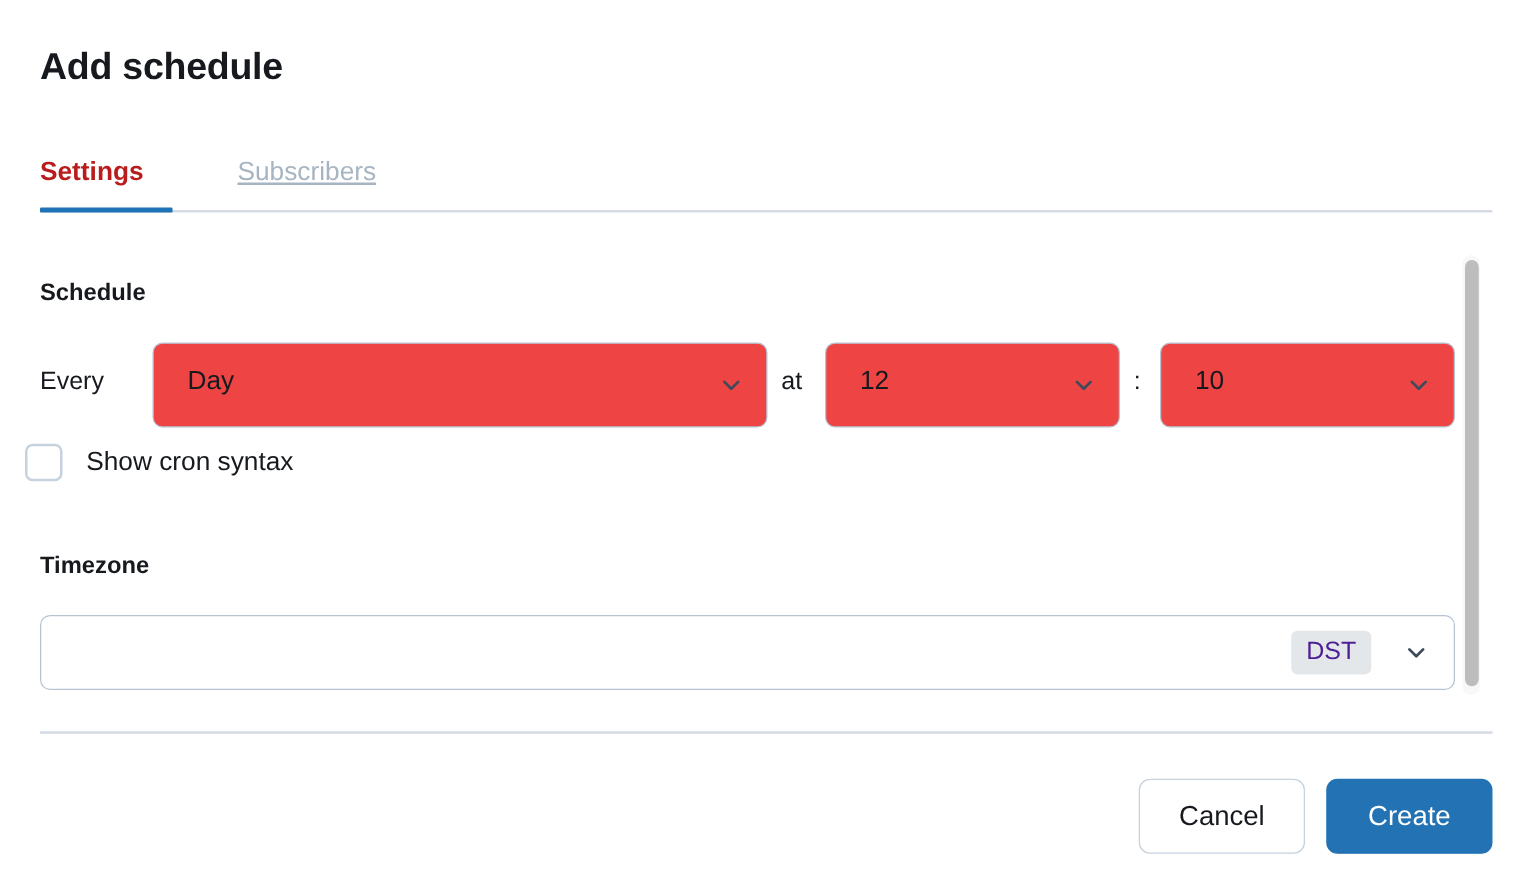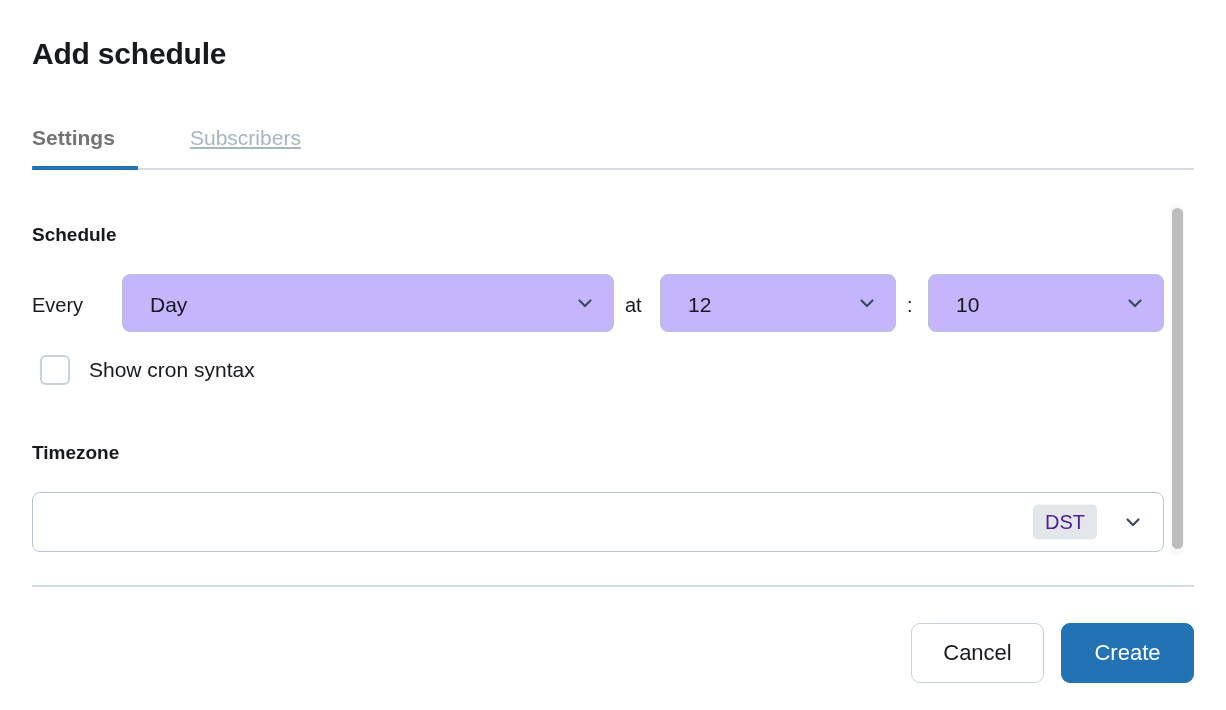--- a/index.html
+++ b/index.html
@@ -57,21 +57,21 @@
     padding: 0;
     background: none;
     border: none;
     font-family: "Liberation Sans", sans-serif;
     cursor: pointer;
     white-space: nowrap;
   }
   .tab-settings {
     left: 0;
     font-weight: bold;
-    color: #737373;
+    color: #b91c1c;
   }
   .tab-settings-underline {
     position: absolute;
     left: 0;
     top: 42px;
     width: 106px;
     height: 4px;
     background: #1f72b5;
     border-radius: 1px;
   }
@@ -117,22 +117,22 @@
     color: #16191d;
     line-height: 62px;
   }
   .label-every { left: 32px; top: 0; }
   .label-at { left: 625px; top: 0; }
   .label-colon { left: 907px; top: 0; }
 
   .select-box {
     position: absolute;
     top: 0;
-    height: 58px;
-    background: #c4b5fd;
+    height: 68px;
+    background: #ef4444;
     border: 1px solid #b6c4d2;
     border-radius: 8px;
     cursor: pointer;
   }
   .select-box .value {
     position: absolute;
     left: 27px;
     top: 0;
     line-height: 60px;
     font-size: 21px;
@@ -150,21 +150,21 @@
   }
   .chevron svg { display: block; }
 
   .select-day    { left: 122px; width: 492px; }
   .select-hour   { left: 660px; width: 236px; }
   .select-minute { left: 928px; width: 236px; }
 
   
   .cron-row {
     position: absolute;
-    left: 40px;
+    left: 20px;
     top: 158px;
     height: 32px;
     display: flex;
     align-items: center;
     cursor: pointer;
   }
   .checkbox {
     width: 30px;
     height: 30px;
     border: 2px solid #c6d2de;

